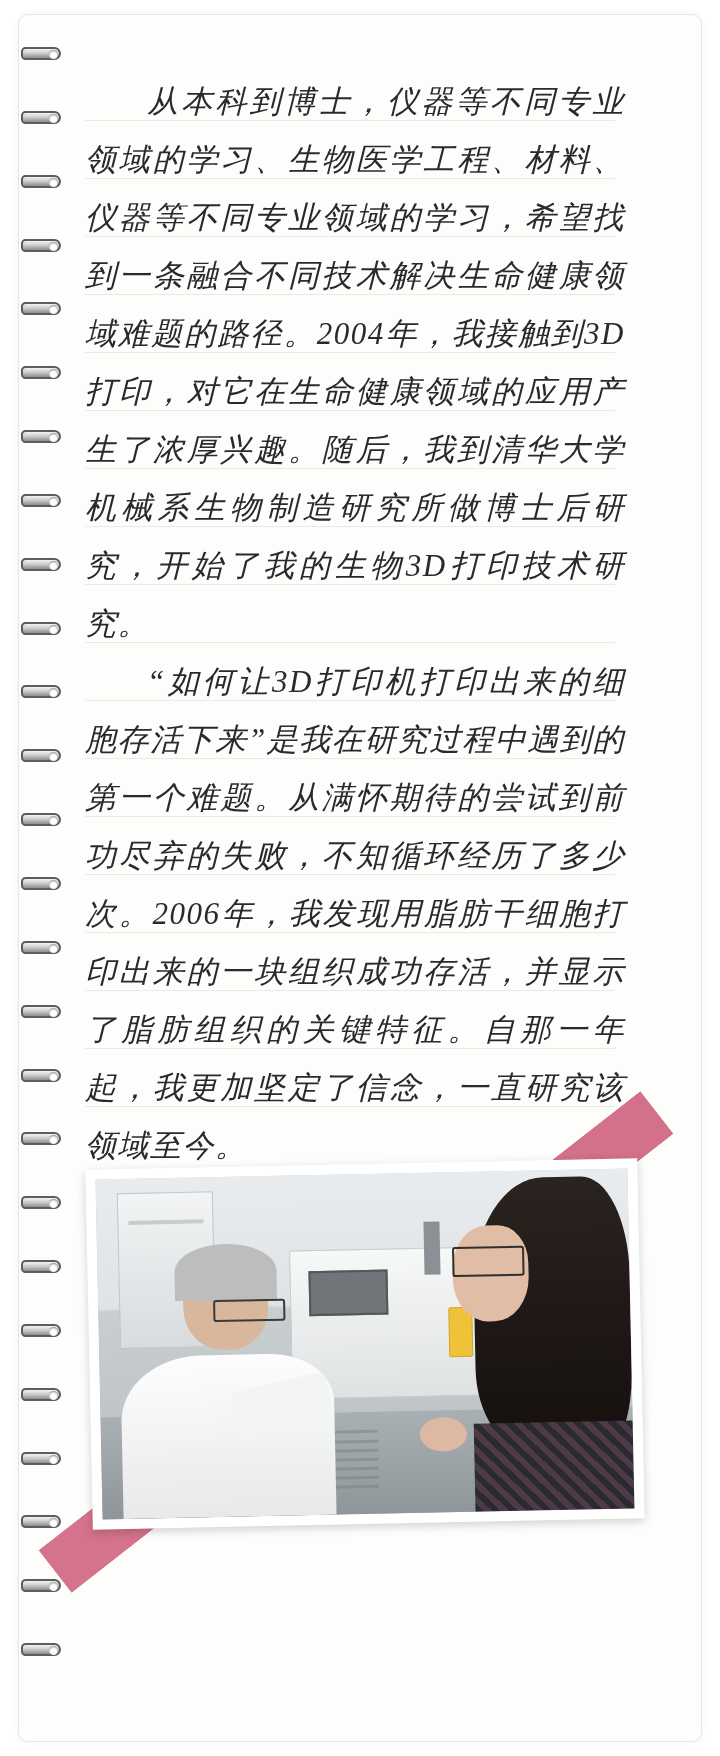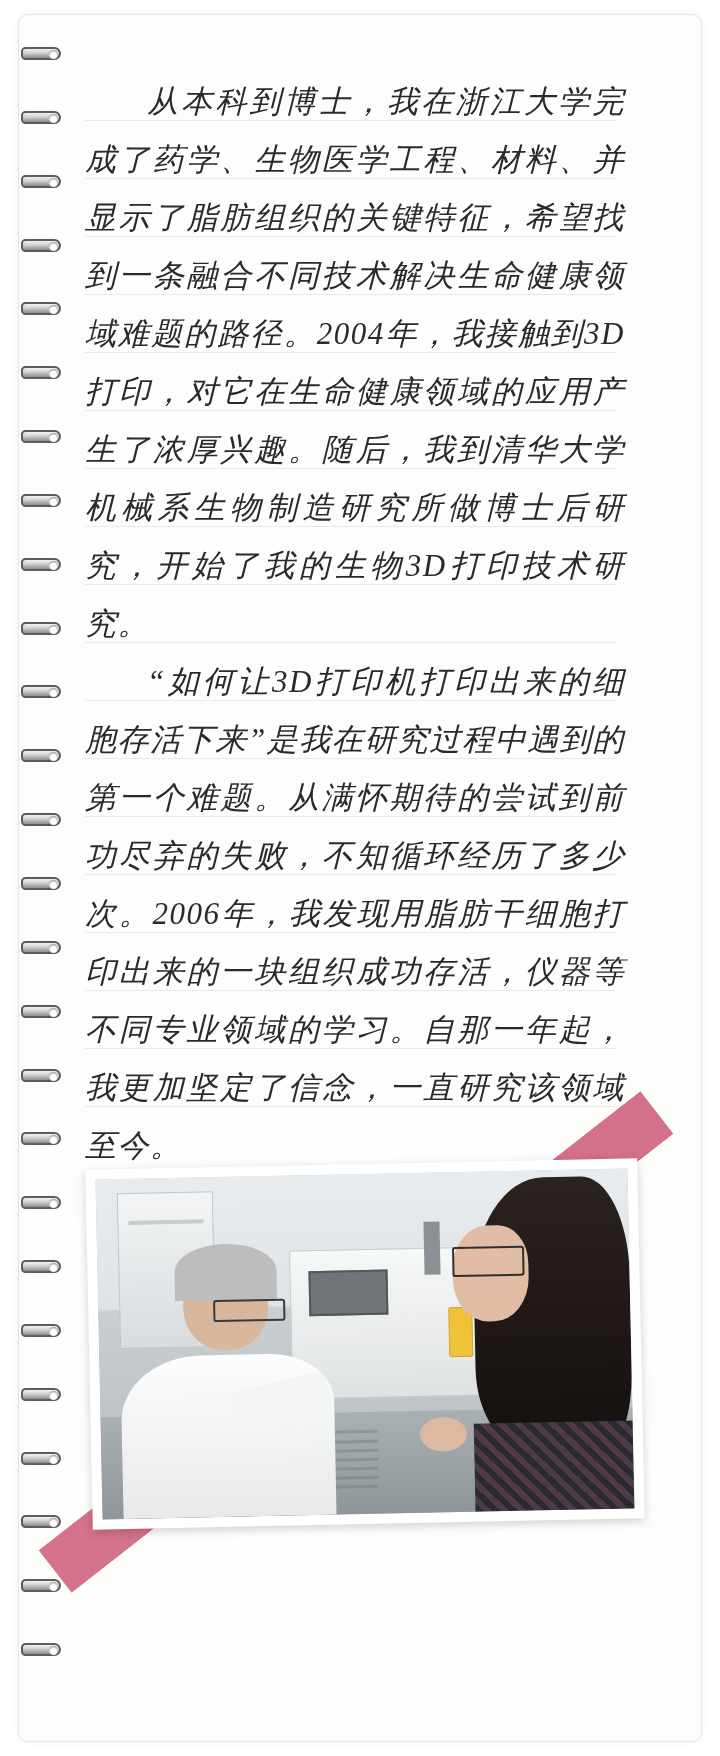--- a/index.html
+++ b/index.html
@@ -356,22 +356,22 @@
           <span class="wire"></span>
           <span class="hole"></span>
         </div>
         <div class="ring" style="top: 1596.15px;">
           <span class="wire"></span>
           <span class="hole"></span>
         </div>
       </div>
 
     <div class="text-body">
-      <p class="para">从本科到博士，我在浙江大学完成了药学、生物医学工程、材料、并显示了脂肪组织的关键特征，希望找到一条融合不同技术解决生命健康领域难题的路径。2004年，我接触到3D打印，对它在生命健康领域的应用产生了浓厚兴趣。随后，我到清华大学机械系生物制造研究所做博士后研究，开始了我的生物3D打印技术研究。</p>
-      <p class="para">“如何让3D打印机打印出来的细胞存活下来”是我在研究过程中遇到的第一个难题。从满怀期待的尝试到前功尽弃的失败，不知循环经历了多少次。2006年，我发现用脂肪干细胞打印出来的一块组织成功存活，仪器等不同专业领域的学习。自那一年起，我更加坚定了信念，一直研究该领域至今。</p>
+      <p class="para">从本科到博士，仪器等不同专业领域的学习、生物医学工程、材料、仪器等不同专业领域的学习，希望找到一条融合不同技术解决生命健康领域难题的路径。2004年，我接触到3D打印，对它在生命健康领域的应用产生了浓厚兴趣。随后，我到清华大学机械系生物制造研究所做博士后研究，开始了我的生物3D打印技术研究。</p>
+      <p class="para">“如何让3D打印机打印出来的细胞存活下来”是我在研究过程中遇到的第一个难题。从满怀期待的尝试到前功尽弃的失败，不知循环经历了多少次。2006年，我发现用脂肪干细胞打印出来的一块组织成功存活，并显示了脂肪组织的关键特征。自那一年起，我更加坚定了信念，一直研究该领域至今。</p>
     </div>
 
     <div class="photo-wrap">
       <div class="tape tl"></div>
       <div class="tape bl"></div>
 
       <div class="photo-frame">
         <div class="photo">
           <div class="lab-bg"></div>
           <div class="lab-cab"></div>

